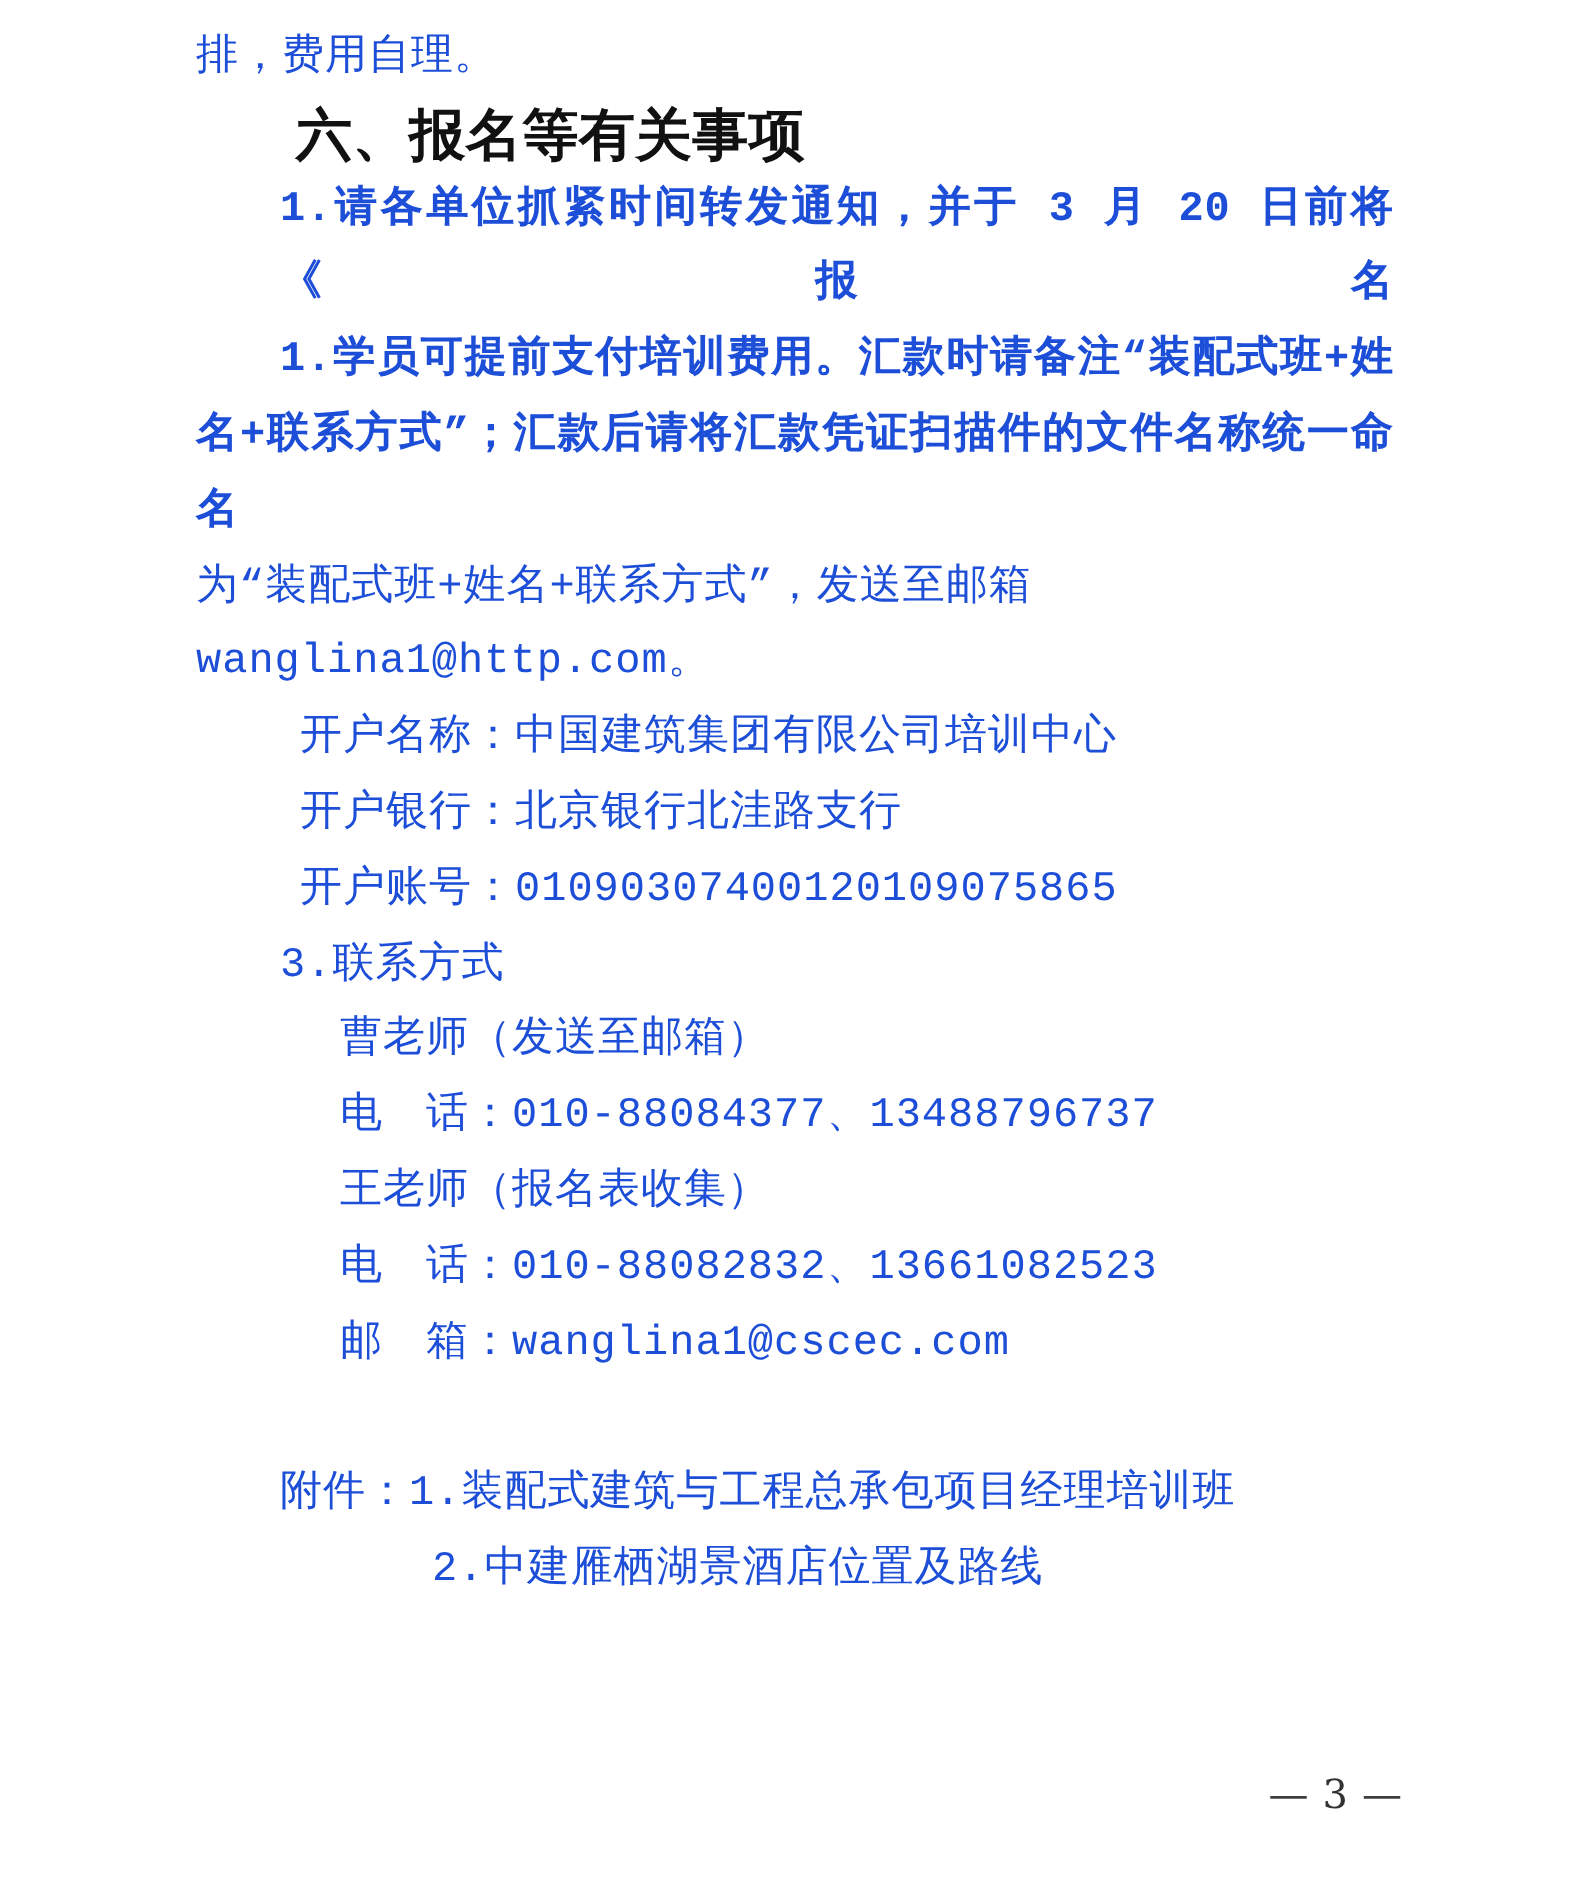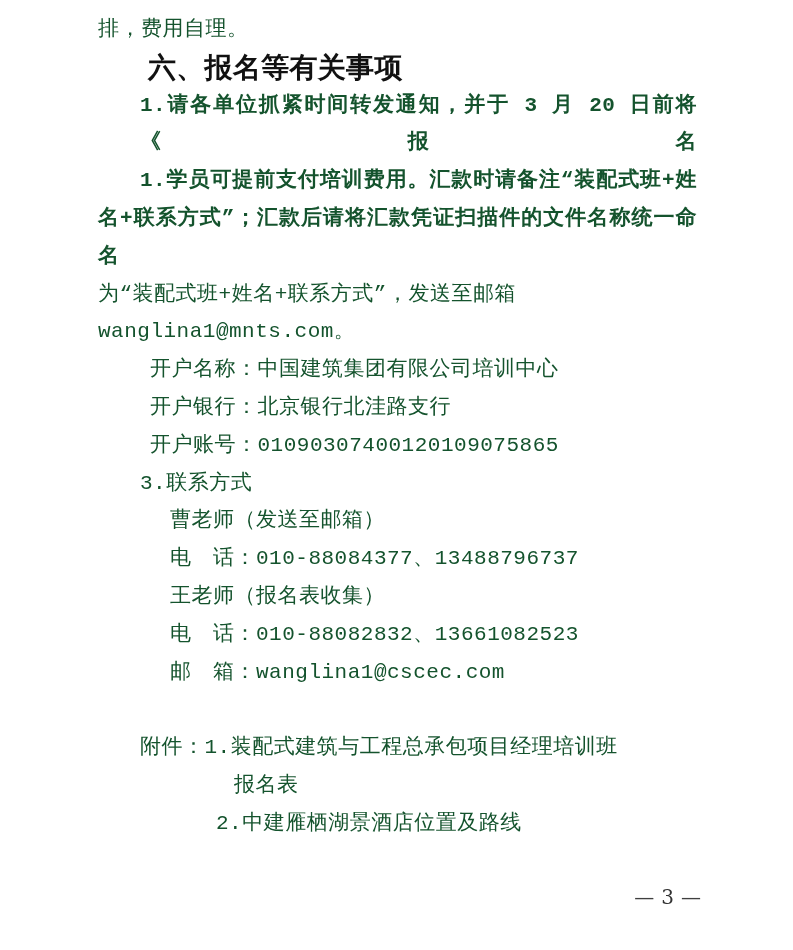--- a/index.html
+++ b/index.html
@@ -22,21 +22,21 @@
     width: 599px;
   }
   .ln {
     box-sizing: border-box;
     width: 599px;
     min-height: 37.8px;
     line-height: 37.8px;
     font-size: 21px;
     letter-spacing: 0.5px;
     font-family: "Liberation Mono", "DejaVu Sans Mono", monospace;
-    color: #14532d;
+    color: #1d4ed8;
     white-space: normal;
     overflow: visible;
   }
   
   .j {
     text-align: justify;
     text-align-last: justify;
     font-weight: bold;
   }
   .heading {
@@ -75,37 +75,36 @@
 
     <div class="ln">排，费用自理。</div>
 
     <div class="ln heading">六、报名等有关事项</div>
 
     <div class="ln i2 j">1.请各单位抓紧时间转发通知，并于 3 月 20 日前将《报名</div>
 
     <div class="ln i2 j">1.学员可提前支付培训费用。汇款时请备注“装配式班+姓</div>
     <div class="ln j">名+联系方式”；汇款后请将汇款凭证扫描件的文件名称统一命名</div>
     <div class="ln">为“装配式班+姓名+联系方式”，发送至邮箱</div>
-    <div class="ln">wanglina1@mnts.com。</div>
+    <div class="ln">wanglina1@http.com。</div>
 
     <div class="ln i24">开户名称：中国建筑集团有限公司培训中心</div>
     <div class="ln i24">开户银行：北京银行北洼路支行</div>
     <div class="ln i24">开户账号：01090307400120109075865</div>
 
     <div class="ln i2">3.联系方式</div>
     <div class="ln i34">曹老师（发送至邮箱）</div>
     <div class="ln i34">电　话：010-88084377、13488796737</div>
     <div class="ln i34">王老师（报名表收集）</div>
     <div class="ln i34">电　话：010-88082832、13661082523</div>
     <div class="ln i34">邮　箱：wanglina1@cscec.com</div>
 
     <div class="ln"></div>
 
     <div class="ln i2">附件：1.装配式建筑与工程总承包项目经理培训班</div>
-    <div class="ln ia1">报名表</div>
     <div class="ln ia2">2.中建雁栖湖景酒店位置及路线</div>
 
   </div>
 
   <div class="page-footer">
     <span>—</span><span class="pn">3</span><span>—</span>
   </div>
 </div>
 
 </body></html>

